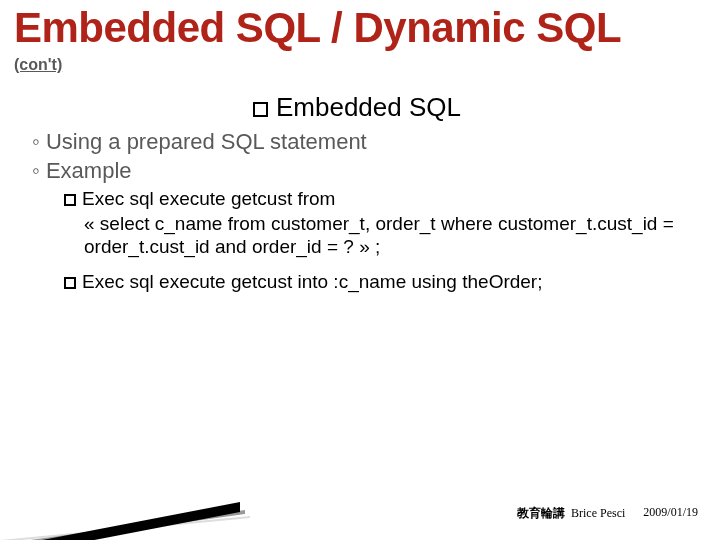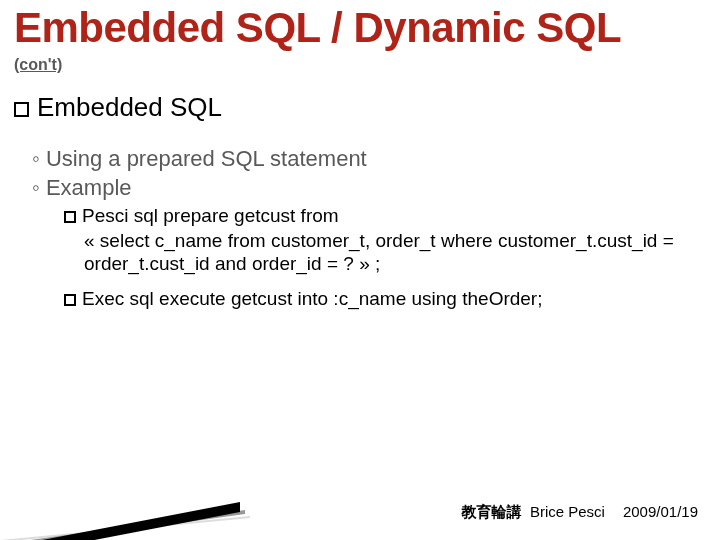--- a/index.html
+++ b/index.html
@@ -44,21 +44,22 @@
     position: absolute;
     top: 92px;
     left: 14px;
     right: 20px;
   }
   .lvl1 {
     font-family: Tahoma, sans-serif;
     font-size: 26px;
     font-weight: 400;
     color: #000;
-    margin-bottom: 23px;
+    margin-bottom: 6px;
+    text-align: center;
   }
   .lvl1 .bullet-box {
     display: inline-block;
     width: 15px;
     height: 15px;
     border: 2px solid #000;
     box-sizing: border-box;
     margin-right: 8px;
     vertical-align: -1px;
   }
@@ -101,23 +102,23 @@
     font-weight: 400;
     color: #000;
     padding-left: 70px;
     line-height: 1.22;
     margin-bottom: 12px;
   }
   .footer {
     position: absolute;
     bottom: 10px;
     right: 22px;
-    font-size: 15px;
+    font-size: 12px;
     color: #000;
-    font-family: Liberation Sans, sans-serif;
+    font-family: Liberation Serif, serif;
     display: flex;
     gap: 18px;
   }
   .footer .cjk {
     font-weight: bold;
   }
   .decoration {
     position: absolute;
     left: -10px;
     bottom: -10px;
@@ -137,21 +138,21 @@
   <div class="body">
 
     <div class="lvl1">
       <span class="bullet-box"></span><span>Embedded SQL</span>
     </div>
 
     <div class="lvl2">Using a prepared SQL statement</div>
     <div class="lvl2">Example</div>
 
     <div class="lvl3">
-      <span class="bullet-box"></span><span>Pesci sql prepare getcust from</span>
+      <span class="bullet-box"></span><span>Exec sql execute getcust from</span>
     </div>
     <div class="lvl3-cont">« select c_name from customer_t, order_t where customer_t.cust_id = order_t.cust_id and order_id = ?  » ;</div>
 
 
     <div class="lvl3">
       <span class="bullet-box"></span><span>Exec sql execute getcust into :c_name using theOrder;</span>
     </div>
 
   </div>
 

